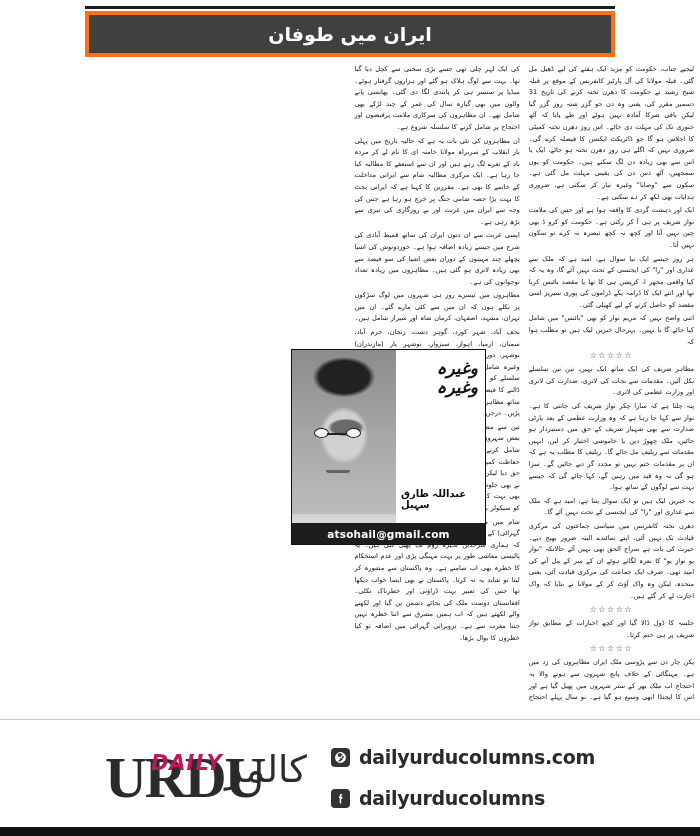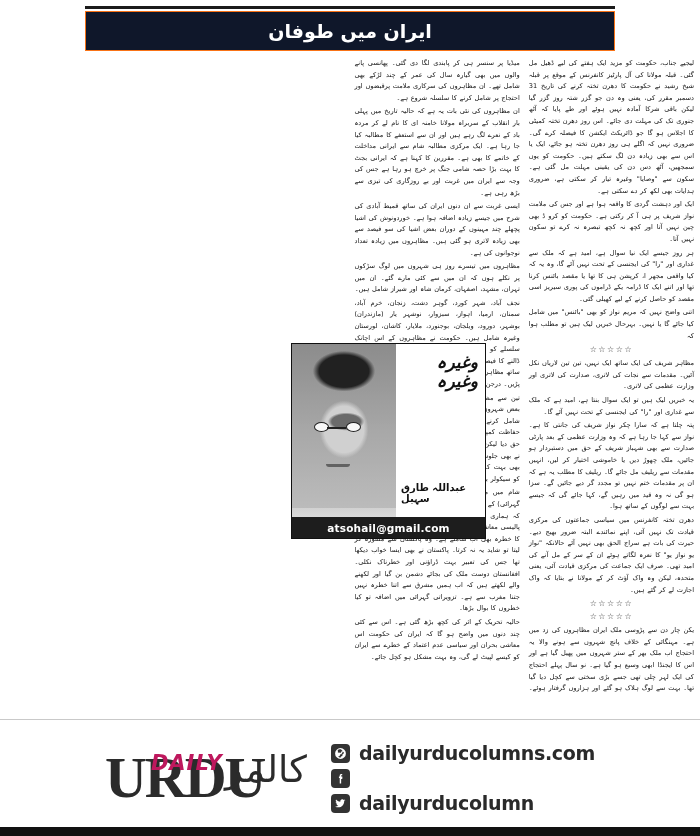--- a/index.html
+++ b/index.html
@@ -14,24 +14,24 @@
 
   
   .banner-wrap{
     padding:6px 85px 0 85px;
     box-sizing:border-box;
   }
   .banner-rule{
     height:3px;background:#1b1b1b;margin-bottom:2px;
   }
   .banner{
-    background:#0f172a;
+    background:#404040;
     height:38px;
     display:flex;align-items:center;justify-content:center;
-    border:1px solid #f97316;
+    border:4px solid #f97316;
     text-align:center;
   }
   .banner-title{
     color:#ffffff;
     font-size:19px;
     font-weight:bold;
     letter-spacing:0.5px;
     line-height:1;
     font-family:"DejaVu Sans","Liberation Sans",sans-serif;
   }
@@ -187,21 +187,21 @@
     letter-spacing:1px;
     font-family:"DejaVu Sans","Liberation Sans",sans-serif;
   }
   .logo-kalmz{
     position:absolute;right:-2px;top:6px;
     font-size:37px;line-height:46px;
     color:#2b2b2b;
     font-family:"DejaVu Sans","Liberation Sans",sans-serif;
   }
   .socials{
-    display:flex;flex-direction:column;gap:5px;
+    display:flex;flex-direction:column;gap:20px;
     flex:0 0 auto;
   }
   .social-row{display:flex;align-items:center;gap:9px;}
   .sicon{
     width:19px;height:19px;border-radius:4px;background:#333;
     display:flex;align-items:center;justify-content:center;
     flex:0 0 auto;
   }
   .sicon svg{display:block;}
   .slabel{
@@ -224,37 +224,37 @@
 </div>
 
 <div class="paper">
   <div class="cols">
 
     <p>لیجیے جناب، حکومت کو مزید ایک ہفتے کی لیے ڈھیل مل گئی۔ قبلہ مولانا کی آل پارٹیز کانفرنس کے موقع پر قبلہ شیخ رشید نے حکومت کا دھرن تختہ کرنے کی تاریخ 31 دسمبر مقرر کی، یعنی وہ دن جو گزر شتہ روز گزر گیا لیکن باقی شرکا آمادہ نہیں ہوئے اور طے پایا کہ آٹھ جنوری تک کی مہلت دی جائے۔ اس روز دھرن تختہ کمیٹی کا اجلاس ہو گا جو ڈائریکٹ ایکشن کا فیصلہ کرے گی۔ ضروری نہیں کہ اگلے ہی روز دھرن تختہ ہو جائے، ایک یا اس سے بھی زیادہ دن لگ سکتے ہیں۔ حکومت کو یوں سمجھیں، آٹھ دس دن کی یقینی مہلت مل گئی ہے۔ سکون سے "وصایا" وغیرہ تیار کر سکتی ہے، ضروری ہدایات بھی لکھ کر دے سکتی ہے۔</p>
     <p>ایک اور دہشت گردی کا واقعہ ہوا ہے اور جس کی ملامت نواز شریف پر ہی آ کر رکتی ہے۔ حکومت کو کرو ڈ بھی چین نہیں آتا اور کچھ نہ کچھ تبصرہ نہ کرے تو سکون نہیں آتا۔</p>
     <p>ہر روز جیسے ایک نیا سوال ہے، امید ہے کہ ملک سے غداری اور "را" کی ایجنسی کے تحت نہیں آئے گا، وہ یہ کہ کیا واقعی مجھر ا، کرپشن ہی کا تھا یا مقصد بائنس کرنا تھا اور اتنے ایک کا ڈرامہ یکے ڈراموں کی پوری سیریز اسی مقصد کو حاصل کرنے کے لیے کھیلی گئی۔</p>
     <p>اتنی واضح نہیں کہ مریم نواز کو بھی "بائنس" میں شامل کیا جائے گا یا نہیں۔ بہرحال خبریں لیک ہیں تو مطلب ہوا کہ</p>
     <div class="stars">☆☆☆☆☆</div>
-    <p>مظاہر شریف کی ایک ساتھ ایک نہیں، تین تین لاریاں نکل آئیں۔ مقدمات سے نجات کی لاتری، صدارت کی لاتری اور وزارت عظمی کی لاتری۔</p>
-
+    <p>مظاہر شریف کی ایک ساتھ ایک نہیں، تین تین سلسلے نکل آئیں۔ مقدمات سے نجات کی لاتری، صدارت کی لاتری اور وزارت عظمی کی لاتری۔</p>
+
+    <p>پتہ چلتا ہے کہ سارا چکر نواز شریف کی جانتی کا ہے۔ نواز سے کہا جا رہا ہے کہ وہ وزارت عظمی کے بعد پارٹی صدارت سے بھی شہباز شریف کے حق میں دستبردار ہو جائیں، ملک چھوڑ دیں یا خاموشی اختیار کر لیں، انہیں مقدمات سے ریلیف مل جائے گا۔ ریلیف کا مطلب یہ ہے کہ ان پر مقدمات ختم نہیں تو مجدد گر دیے جائیں گے۔ سزا ہو گی نہ وہ قید میں رہیں گے، کہا جائے گی کہ جیسے بہت سے لوگوں کے ساتھ ہوا۔</p>
     <p>یہ خبریں لیک ہیں تو ایک سوال بنتا ہے، امید ہے کہ ملک سے غداری اور "را" کی ایجنسی کے تحت نہیں آئے گا۔</p>
-    <p>پتہ چلتا ہے کہ سارا چکر نواز شریف کی جانتی کا ہے۔ نواز سے کہا جا رہا ہے کہ وہ وزارت عظمی کے بعد پارٹی صدارت سے بھی شہباز شریف کے حق میں دستبردار ہو جائیں، ملک چھوڑ دیں یا خاموشی اختیار کر لیں، انہیں مقدمات سے ریلیف مل جائے گا۔ ریلیف کا مطلب یہ ہے کہ ان پر مقدمات ختم نہیں تو مجدد گر دیے جائیں گے۔ سزا ہو گی نہ وہ قید میں رہیں گے، کہا جائے گی کہ جیسے بہت سے لوگوں کے ساتھ ہوا۔</p>
     <p>دھرن تختہ کانفرنس میں سیاسی جماعتوں کی مرکزی قیادت تک نہیں آئی، اپنے نمائندے البتہ ضرور بھیج دیے۔ حیرت کی بات ہے سراج الحق بھی نہیں آئے حالانکہ "نواز یو نواز یو" کا نعرہ لگاتے ہوئے ان کے سر کے مل آنے کی امید تھی۔ صرف ایک جماعت کی مرکزی قیادت آئی، یعنی متحدہ، لیکن وہ واک آؤٹ کر کے مولانا نے بتایا کہ واک اجازت لے کر گئے ہیں۔</p>
     <div class="stars">☆☆☆☆☆</div>
+    <p>جلسہ کا ڈول ڈالا گیا اور کچھ اخبارات کے مطابق نواز شریف پر ہی ختم کرتا۔</p>
     <div class="stars">☆☆☆☆☆</div>
 
     <p>یکن چار دن سے پڑوسی ملک ایران مظاہروں کی زد میں ہے۔ مہنگائی کے خلاف پانچ شہروں سے ہونے والا یہ احتجاج اب ملک بھر کے ستر شہروں میں پھیل گیا ہے اور اس کا ایجنڈا ابھی وسیع ہو گیا ہے۔ نو سال پہلے احتجاج کی ایک لہر چلی تھی جسے بڑی سختی سے کچل دیا گیا تھا۔ بہت سے لوگ ہلاک ہو گئے اور ہزاروں گرفتار ہوئے۔ میڈیا پر سنسر ہی کر پابندی لگا دی گئی۔ پھانسی پانے والوں میں بھی گیارہ سال کی عمر کے چند لڑکے بھی شامل تھے۔ ان مظاہروں کی سرکاری ملامت پرقبضوں اور احتجاج پر شامل کرنے کا سلسلہ شروع ہے۔</p>
     <p>ان مظاہروں کی نئی بات یہ ہے کہ حالیہ تاریخ میں پہلی بار انقلاب کے سربراہ مولانا خامنہ ای کا نام لے کر مردہ باد کے نعرے لگ رہے ہیں اور ان سے استعفے کا مطالبہ کیا جا رہا ہے۔ ایک مرکزی مطالبہ شام سے ایرانی مداخلت کے خاتمے کا بھی ہے۔ مقررین کا کہنا ہے کہ ایرانی بجٹ کا بہت بڑا حصہ شامی جنگ پر خرچ ہو رہا ہے جس کی وجہ سے ایران میں غربت اور بے روزگاری کی تیزی سے بڑھ رہی ہے۔</p>
     <p>ایسی غربت سے ان دنوں ایران کی ساتھ قمیط آبادی کی شرح میں جیسے زیادہ اضافہ ہوا ہے۔ خوردونوش کی اشیا پچھلے چند مہینوں کے دوران بعض اشیا کی سو فیصد سے بھی زیادہ لاتری ہو گئی ہیں۔ مظاہروں میں زیادہ تعداد نوجوانوں کی ہے۔</p>
     <p>مظاہروں میں تیسرے روز ہی شہروں میں لوگ سڑکوں پر نکلے ہوں کہ ان میں سے کئی مارے گئے۔ ان میں تہران، مشہد، اصفہان، کرمان شاہ اور شیراز شامل ہیں۔</p>
 
     <p>نجف آباد، شہر کورد، گوہر دشت، زنجان، خرم آباد، سمنان، ارمیا، اہواز، سبزوار، نوشہر یار (مازندران) بوشہر، دورود، ویلجان، بوجنورد، ملایار، کاشان، لورستان وغیرہ شامل ہیں۔ حکومت نے مظاہروں کے اس اچانک سلسلے کو سازش قرار دیا ہے اور اسے سختی سے کچل ڈالنے کا فیصلہ کیا ہے۔ پولیس نے چھڑ یوں اور ڈانگوں کے ساتھ مظاہرین پر حملے کیے۔ ایک روپے پر جھپٹ اور ڈانگیں پڑیں۔ درجن کے قریب مظاہرین کو پکڑا گیا ہے۔</p>
     <p>تین سے مظاہرین اپنے متعدد افراد ہلاک ہو چکے ہیں۔ بعض شہروں میں سرکاری ملامت پرقبضوں اور احتجاج پر شامل کرنے کا سلسلہ شروع ہے۔ حکومت نے جوانی حفاظت کمپنی کے تحت اساتذہ ہے بھی جلوس نکالنے کا حق دیا لیکن تہران کے علاوہ کسی اور مقام سے حکومت نے بھی جلوس نکلنے کی اطلاع نہیں۔ تہران کا یہ مظاہرہ بھی بہت کم لوگوں پر مشتمل تھا۔ مظاہرین میں ایران کو سیکولر بنانے کے حامی بھی شامل ہیں۔</p>
     <p>شام میں مداخلت ایران نے "سٹریٹجک ڈپتھ" (تزویراتی گہرائی) کے لیے کی تھی اور ایرانی رہنما اکثر کہا کرتے تھے کہ ہماری سرحدیں بحیرہ روم تک پھیل گئی ہیں۔ یہ پالیسی معاشی طور پر بہت مہنگی پڑی اور عدم استحکام کا خطرہ بھی اب سامنے ہے۔ وہ پاکستان سے مشورہ کر لیتا تو شاید یہ نہ کرتا۔ پاکستان نے بھی ایسا خواب دیکھا تھا جس کی تعبیر بہت ڈراؤنی اور خطرناک نکلی۔ افغانستان دوست ملک کی بجائے دشمن بن گیا اور لکھنے والے لکھتے ہیں کہ اب ہمیں مشرق سے اتنا خطرہ نہیں جتنا مغرب سے ہے۔ تزویراتی گہرائی میں اضافہ تو کیا خطروں کا بوال بڑھا۔</p>
-    <p>حالیہ تحریک کے اثر کی کچھ بڑھ گئی ہے۔ اس سے کئی چند دنوں میں واضح ہو گا کہ ایران کی حکومت اس معاشی بحران اور سیاسی عدم اعتماد کے خطرے سے ایران کو کیسے لپیٹ لے گی، وہ بہت مشکل ہو کچل جائے۔</p>
   </div>
 
   <div class="author-box">
     <div class="author-left">
       <div>
         <div class="col-name">وغیرہ</div>
         <div class="col-name">وغیرہ</div>
       </div>
       <div class="author-name">عبداللہ طارق سہیل</div>
     </div>
@@ -291,27 +291,20 @@
       </span>
       <span class="slabel">dailyurducolumns.com</span>
     </div>
 
     <div class="social-row">
       <span class="sicon">
         <svg width="13" height="13" viewBox="0 0 24 24" fill="#fff">
           <path d="M15.3 8.4h-2.1V7c0-.6.4-.8.7-.8h1.3V3.6l-1.9-.0c-2.2 0-2.7 1.6-2.7 2.7v2.1H9.1v2.7h1.5V21h2.6v-7.9h2l.3-2.7z"></path>
         </svg>
       </span>
-    </div>
-
-    <div class="social-row">
-      <span class="sicon">
-        <svg width="13" height="13" viewBox="0 0 24 24" fill="#fff">
-          <path d="M21 5.9c-.7.3-1.4.5-2.2.6.8-.5 1.4-1.2 1.7-2.1-.8.4-1.6.8-2.4 1a3.8 3.8 0 00-6.5 3.4C8.3 8.6 5.5 7.1 3.7 4.8a3.8 3.8 0 001.2 5.1c-.6 0-1.2-.2-1.7-.5 0 1.8 1.3 3.3 3 3.7-.5.2-1.1.2-1.7.1a3.8 3.8 0 003.6 2.6A7.7 7.7 0 012 17.4a10.8 10.8 0 005.9 1.7c7 0 10.9-5.9 10.9-11v-.5c.8-.5 1.5-1.2 2.2-2z"></path>
-        </svg>
-      </span>
-      <span class="slabel">dailyurducolumn</span>
-    </div>
+      <span class="slabel">dailyurducolumns</span>
+    </div>
+
 
   </div>
 
   <div class="bottom-bar"></div>
 </div>
 
 </body></html>

